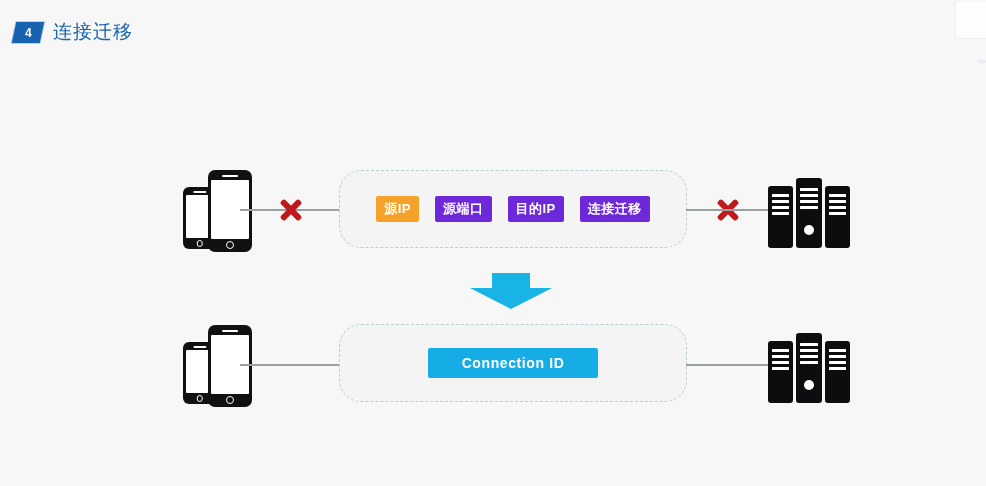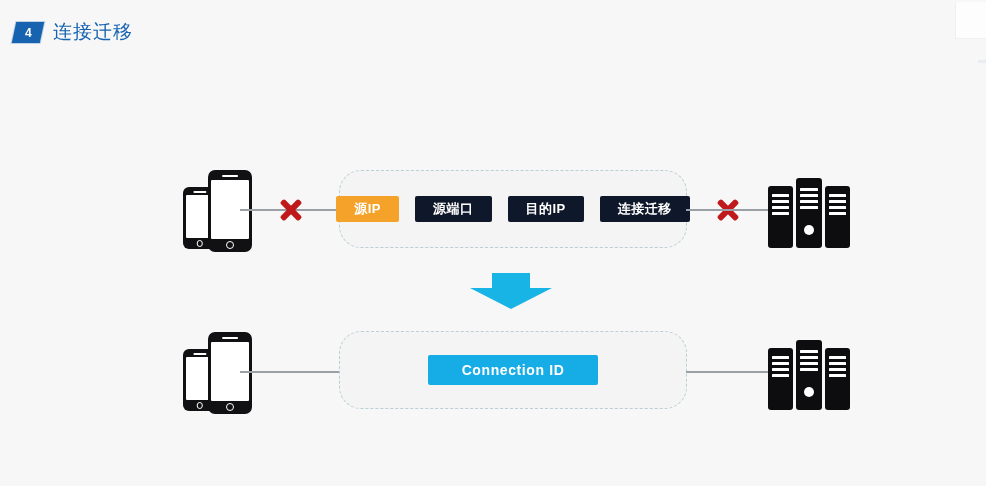--- a/index.html
+++ b/index.html
@@ -82,21 +82,21 @@
 
   
   .row {
     position: absolute;
     left: 0;
     width: 986px;
     height: 100px;
     display: block;
   }
   .row-top { top: 160px; }
-  .row-bottom { top: 322px; }
+  .row-bottom { top: 315px; }
 
   
   .phones {
     position: absolute;
     width: 76px;
     height: 82px;
   }
   .row-top .phones { left: 183px; top: 10px; }
   .row-bottom .phones { left: 183px; top: 10px; }
 
@@ -257,28 +257,28 @@
     display: flex;
     align-items: center;
     justify-content: center;
   }
 
   
   .tag {
     color: #ffffff;
     font-size: 13px;
     font-weight: bold;
-    padding: 6px 18px;
+    padding: 6px 8px;
     border-radius: 2px;
     white-space: nowrap;
     line-height: 1.15;
     letter-spacing: 0.5px;
   }
   .tag-orange { background: #f4a22a; }
-  .tag-cyan   { background: #0f172a; }
+  .tag-cyan   { background: #6d28d9; }
   .tag-cid {
     background: #16ace6;
     font-size: 14px;
     font-weight: bold;
     padding: 7px 0;
     width: 170px;
     text-align: center;
     letter-spacing: 0.6px;
   }
 

